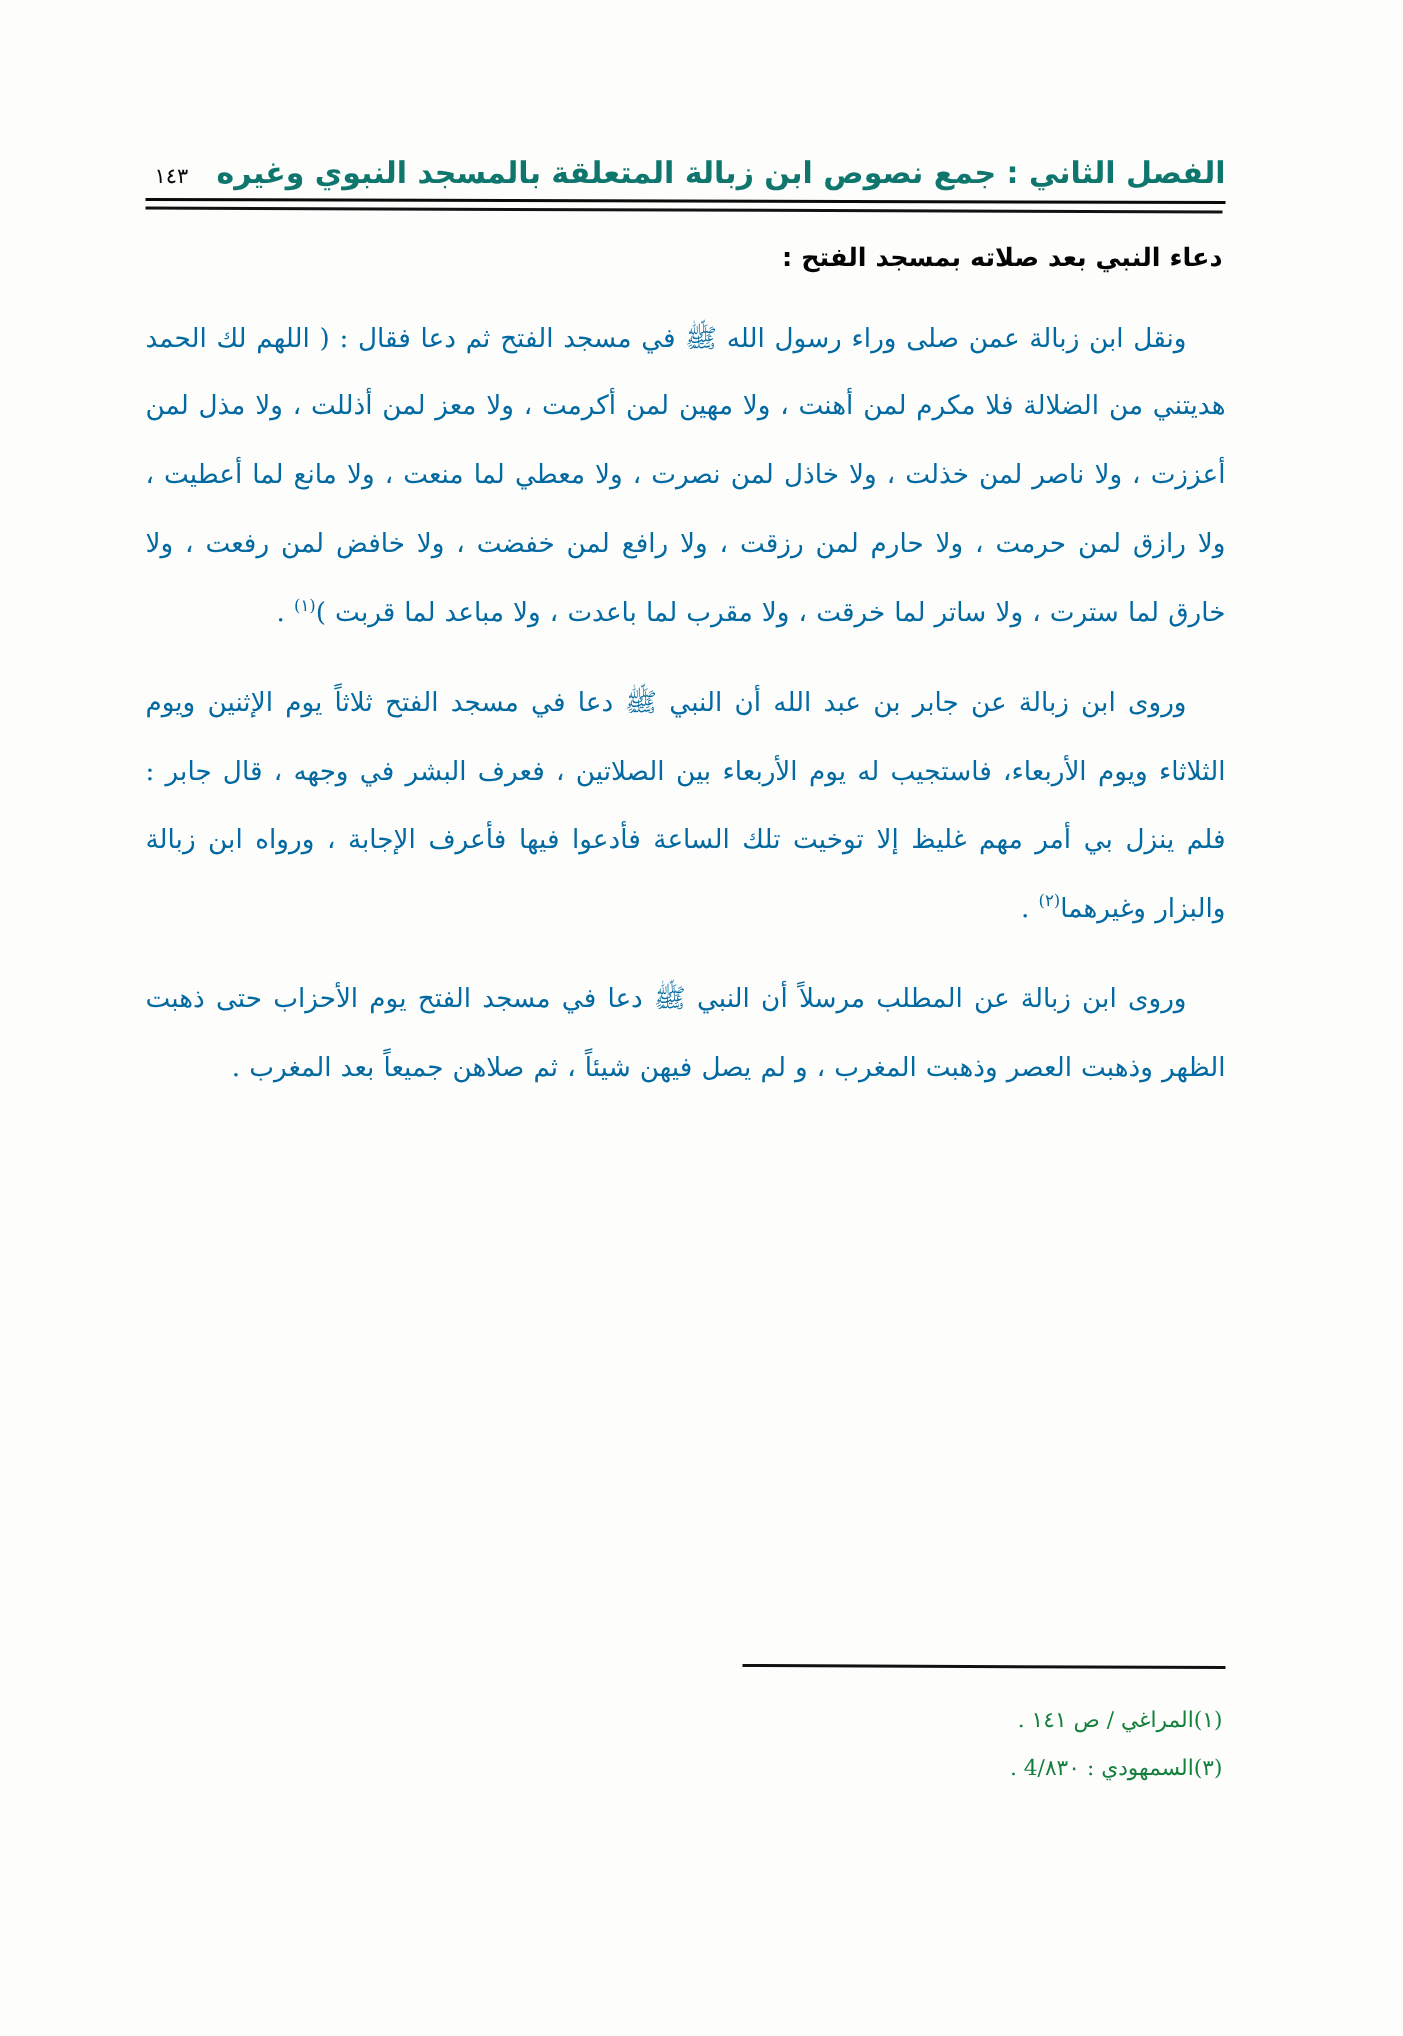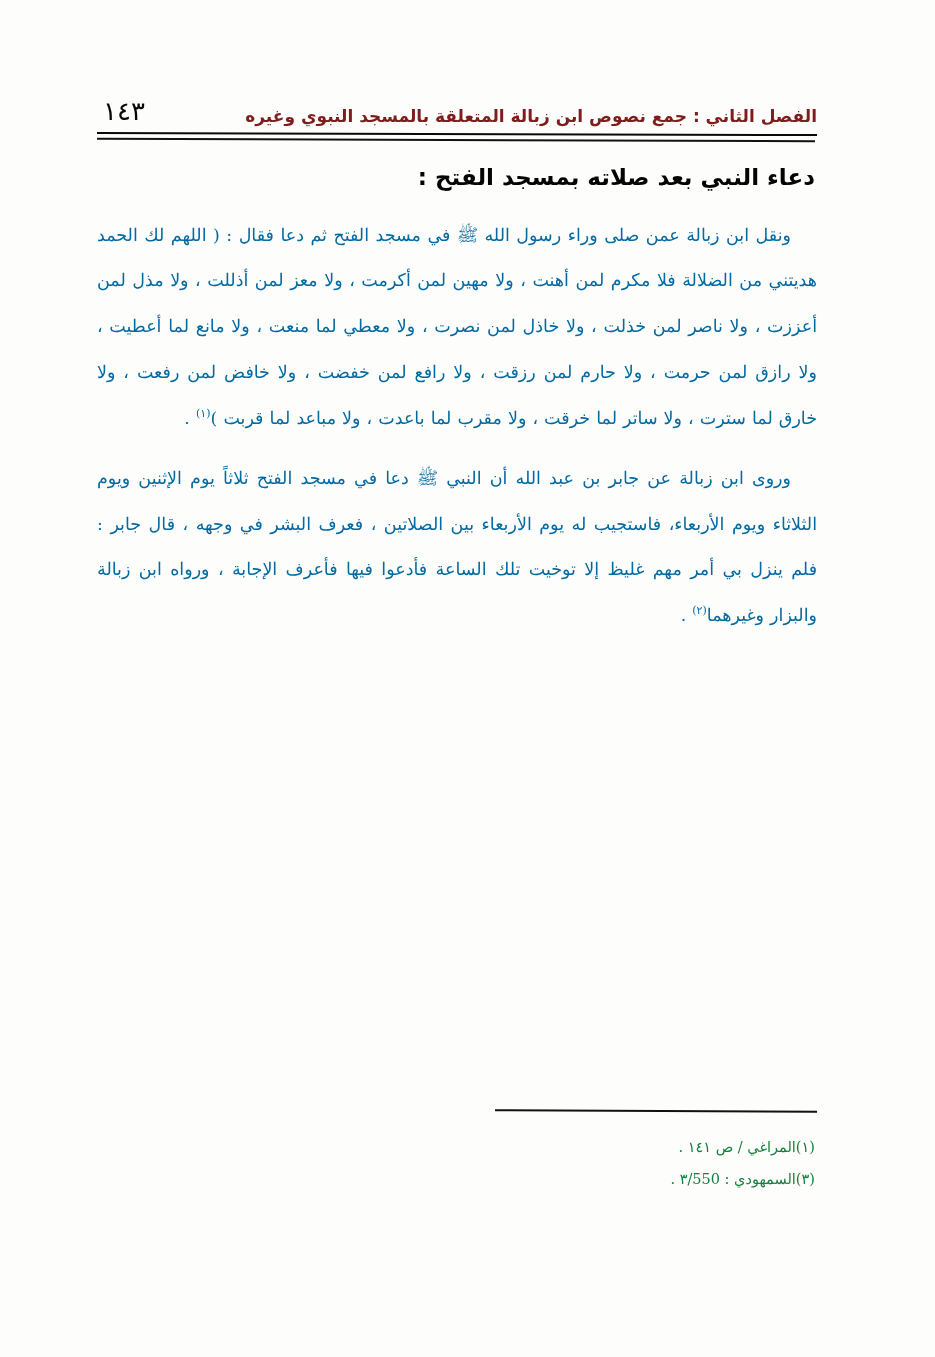--- a/index.html
+++ b/index.html
@@ -35,31 +35,31 @@
   .header-row {
     display: flex;
     flex-direction: row;
     align-items: flex-end;
     justify-content: space-between;
     height: 30px;
   }
 
   .header-title {
     font-family: "DejaVu Sans", sans-serif;
-    font-size: 17px;
+    font-size: 20px;
     font-weight: bold;
-    color: #7f1d1d;
+    color: #0f766e;
     letter-spacing: -0.2px;
     white-space: nowrap;
     line-height: 1.1;
   }
 
   .page-number {
     font-family: "DejaVu Sans", sans-serif;
-    font-size: 26px;
+    font-size: 14px;
     font-weight: normal;
     color: #070707;
     letter-spacing: 1.5px;
     padding-left: 6px;
     line-height: 1.1;
   }
 
   .header-rules {
     position: absolute;
     top: 37px;
@@ -89,21 +89,21 @@
   
   .body-zone {
     position: absolute;
     top: 160px;
     right: 118px;
     left: 97px;
   }
 
   .section-heading {
     font-family: "DejaVu Sans", sans-serif;
-    font-size: 23px;
+    font-size: 17px;
     font-weight: bold;
     color: #040404;
     text-align: right;
     margin: 0 0 18px 0;
     line-height: 1.5;
     padding-right: 2px;
   }
 
   .para {
     font-family: "DejaVu Serif", serif;
@@ -186,31 +186,32 @@
 
   <div class="body-zone">
 
     <h2 class="section-heading">دعاء النبي بعد صلاته بمسجد الفتح :</h2>
 
     <p class="para"><span>ونقل ابن زبالة عمن صلى وراء رسول الله ﷺ في مسجد الفتح ثم دعا فقال : ( اللهم لك الحمد هديتني من الضلالة فلا مكرم لمن أهنت ، ولا مهين لمن أكرمت ، ولا معز لمن أذللت ، ولا مذل لمن أعززت ، ولا ناصر لمن خذلت ، ولا خاذل لمن نصرت ، ولا معطي لما منعت ، ولا مانع لما أعطيت ، ولا رازق لمن حرمت ، ولا حارم لمن رزقت ، ولا رافع لمن خفضت ، ولا خافض لمن رفعت ، ولا خارق لما سترت ، ولا ساتر لما خرقت ، ولا مقرب لما باعدت ، ولا مباعد لما قربت )</span><span class="fn-ref">(١)</span><span> .</span></p>
 
     <p class="para"><span>وروى ابن زبالة عن جابر بن عبد الله أن النبي ﷺ دعا في مسجد الفتح ثلاثاً يوم الإثنين ويوم الثلاثاء ويوم الأربعاء، فاستجيب له يوم الأربعاء بين الصلاتين ، فعرف البشر في وجهه ، قال جابر : فلم ينزل بي أمر مهم غليظ إلا توخيت تلك الساعة فأدعوا فيها فأعرف الإجابة ، ورواه ابن زبالة والبزار وغيرهما</span><span class="fn-ref">(٢)</span><span> .</span></p>
 
 
+    <p class="para"><span>وروى ابن زبالة عن المطلب مرسلاً أن النبي ﷺ دعا في مسجد الفتح يوم الأحزاب حتى ذهبت الظهر وذهبت العصر وذهبت المغرب ، و لم يصل فيهن شيئاً ، ثم صلاهن جميعاً بعد المغرب .</span></p>
 
 
   </div>
 
   <div class="footnote-zone">
     <div class="footnote-rule-wrap">
       <div class="footnote-rule"></div>
     </div>
     <div class="footnotes">
 
       <p class="footnote"><span class="fn-num">(١)</span><span>المراغي / ص ١٤١ .</span></p>
 
 
-      <p class="footnote"><span class="fn-num">(٣)</span><span>السمهودي : ٣/550 .</span></p>
+      <p class="footnote"><span class="fn-num">(٣)</span><span>السمهودي : 4/٨٣٠ .</span></p>
 
     </div>
   </div>
 
 </div>
 
 </body></html>

